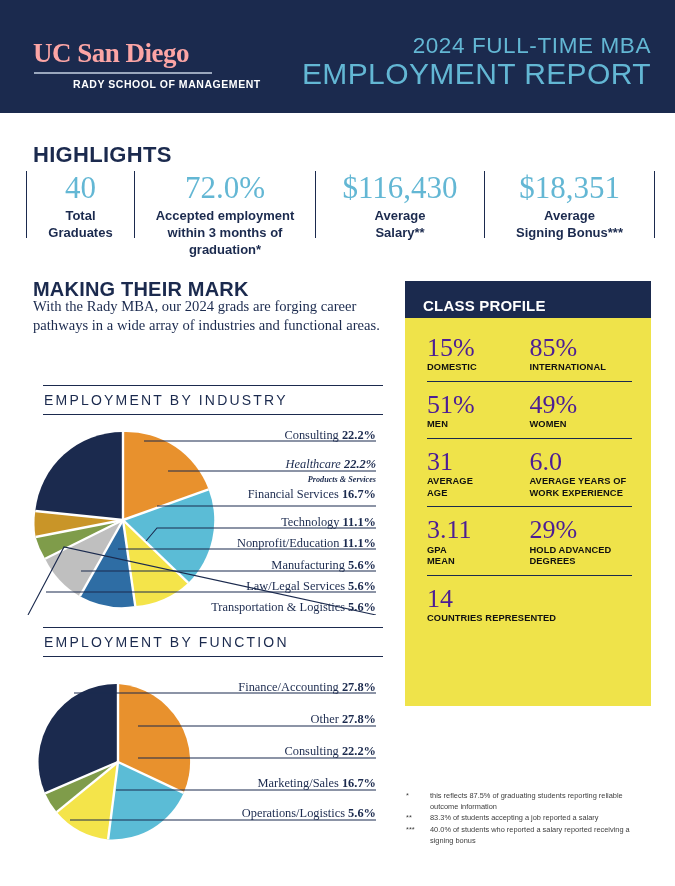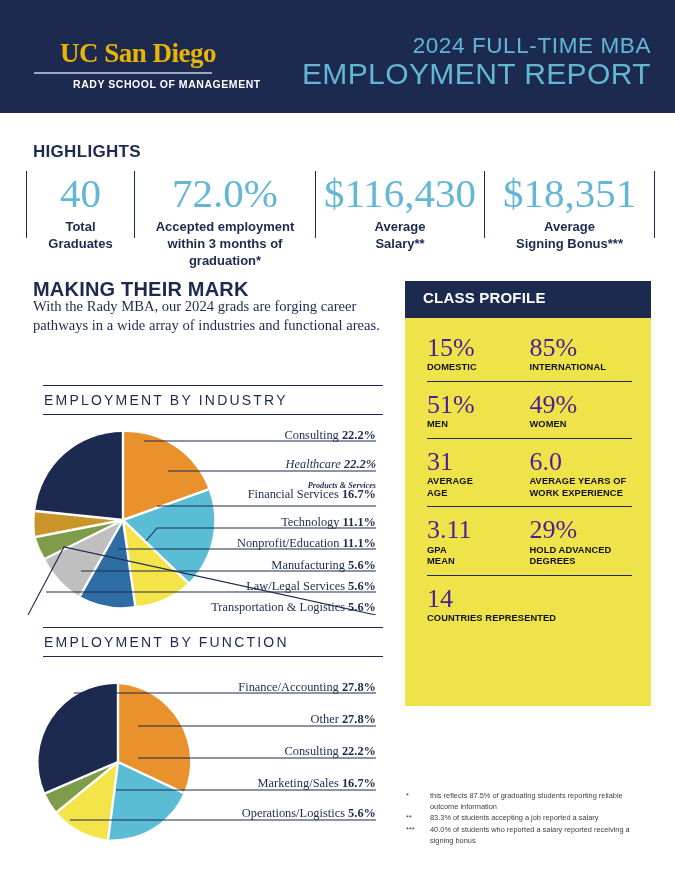--- a/index.html
+++ b/index.html
@@ -6,57 +6,57 @@
   body{
     width:675px;height:886px;background:#ffffff;
     font-family:"Liberation Sans",sans-serif;
     color:#1d2d50;overflow:hidden;position:relative;
   }
   .page{position:relative;width:675px;height:886px;}
 
   
   .header{position:absolute;left:0;top:0;width:675px;height:113px;background:#1b2a4e;}
   .logo{position:absolute;left:33px;top:40px;width:210px;}
-  .logo-main{font-family:"Liberation Serif",serif;font-weight:700;font-size:27px;color:#eab308;letter-spacing:-0.5px;line-height:1;white-space:nowrap;text-align:center;}
+  .logo-main{font-family:"Liberation Serif",serif;font-weight:700;font-size:27px;color:#fca5a5;letter-spacing:-0.5px;line-height:1;white-space:nowrap;}
   .logo-rule{width:178px;height:2px;background:#9aa7bd;margin:5px 0 4px 1px;}
   .logo-sub{font-size:10.5px;font-weight:700;color:#ffffff;letter-spacing:0.55px;white-space:nowrap;padding-left:40px;}
   .hdr-right{position:absolute;right:24px;top:34px;text-align:right;}
   .hdr-line1{font-size:22.5px;color:#63b7d4;letter-spacing:0.6px;line-height:1.08;white-space:nowrap;}
   .hdr-line2{font-size:30px;color:#63b7d4;letter-spacing:0.4px;line-height:1.06;white-space:nowrap;}
 
   
-  .hl-title{position:absolute;left:33px;top:142px;font-size:17px;font-weight:700;letter-spacing:0.3px;color:#1b2a4e;text-align:center;}
+  .hl-title{position:absolute;left:33px;top:142px;font-size:22px;font-weight:700;letter-spacing:0.3px;color:#1b2a4e;text-align:center;}
   .hl-row{position:absolute;left:26px;top:171px;width:624px;height:67px;display:flex;}
   .hl-cell{flex:0 0 auto;border-left:1.5px solid #1b2a4e;display:flex;flex-direction:column;align-items:center;justify-content:flex-start;padding-top:0px;}
   .hl-cell:last-child{border-right:1.5px solid #1b2a4e;}
   .hl-c1{width:107px;}
   .hl-c2{width:180px;}
   .hl-c3{width:168px;}
   .hl-c4{width:169px;}
-  .hl-num{font-family:"Liberation Serif",serif;font-size:41px;color:#63b7d4;line-height:1.12;white-space:nowrap;}
+  .hl-num{font-family:"Liberation Serif",serif;font-size:31px;color:#63b7d4;line-height:1.12;white-space:nowrap;}
   .hl-lab{font-size:13px;font-weight:700;color:#1b2a4e;text-align:center;line-height:1.3;margin-top:2px;}
 
   
   .mark-title{position:absolute;left:33px;top:278px;font-size:20px;font-weight:700;letter-spacing:0.2px;color:#1b2a4e;}
   .mark-body{position:absolute;left:33px;top:297px;width:348px;font-family:"Liberation Serif",serif;font-size:14.6px;line-height:1.33;color:#1b2a4e;}
 
   .sec{position:absolute;left:43px;width:340px;}
   .sec-rule-top{border-top:1.2px solid #1b2a4e;}
   .sec-rule-bot{border-bottom:1.2px solid #1b2a4e;}
   .sec-head{font-size:14px;letter-spacing:2.2px;color:#1b2a4e;padding:6px 0 6px 1px;}
 
   .chart-wrap{position:absolute;}
   .lbls{position:absolute;font-family:"Liberation Serif",serif;color:#1b2a4e;}
   .lbl{position:absolute;right:0;white-space:nowrap;font-size:12.4px;text-align:right;}
   .lbl b{font-weight:700;}
   .sublbl{position:absolute;right:0;white-space:nowrap;font-size:8.2px;font-style:italic;font-weight:700;text-align:right;}
 
   
   .cp-head{position:absolute;left:405px;top:281px;width:246px;height:37px;background:#1b2a4e;}
-  .cp-head span{position:absolute;left:18px;top:8px;font-size:15px;font-weight:700;color:#ffffff;letter-spacing:0.2px;}
+  .cp-head span{position:absolute;left:18px;top:16px;font-size:15px;font-weight:700;color:#ffffff;letter-spacing:0.2px;}
   .cp-body{position:absolute;left:405px;top:318px;width:246px;height:388px;background:#efe34a;}
   .cp-grid{position:absolute;left:22px;top:16px;width:205px;}
   .cp-row{display:flex;border-bottom:1.4px solid #1b2a4e;padding-bottom:7px;margin-bottom:9px;}
   .cp-row.nolines{border-bottom:none;}
   .cp-cell{width:50%;}
   .cp-num{font-family:"Liberation Serif",serif;font-size:26px;line-height:1.05;color:#4c1d95;}
   .cp-lab{font-size:9.3px;font-weight:700;color:#111111;letter-spacing:0.1px;line-height:1.25;margin-top:1px;text-transform:uppercase;}
   .cp-cell-wide{width:100%;}
 
   
@@ -157,21 +157,21 @@
     </svg>
     <div class="lbls" style="left:0;top:0;width:350px;height:190px;">
       <div class="lbl" style="top:3px;">
         <span>Consulting</span>
         <b>22.2%</b>
       </div>
       <div class="lbl" style="top:32px;font-style:italic;">
         <span>Healthcare</span>
         <b>22.2%</b>
       </div>
-      <div class="sublbl" style="top:56px;margin-left:36px;">Products &amp; Services</div>
+      <div class="sublbl" style="top:50px;margin-left:36px;">Products &amp; Services</div>
       <div class="lbl" style="top:62px;">
         <span>Financial Services</span>
         <b>16.7%</b>
       </div>
       <div class="lbl" style="top:90px;">
         <span>Technology</span>
         <b>11.1%</b>
       </div>
       <div class="lbl" style="top:111px;">
         <span>Nonprofit/Education</span>

